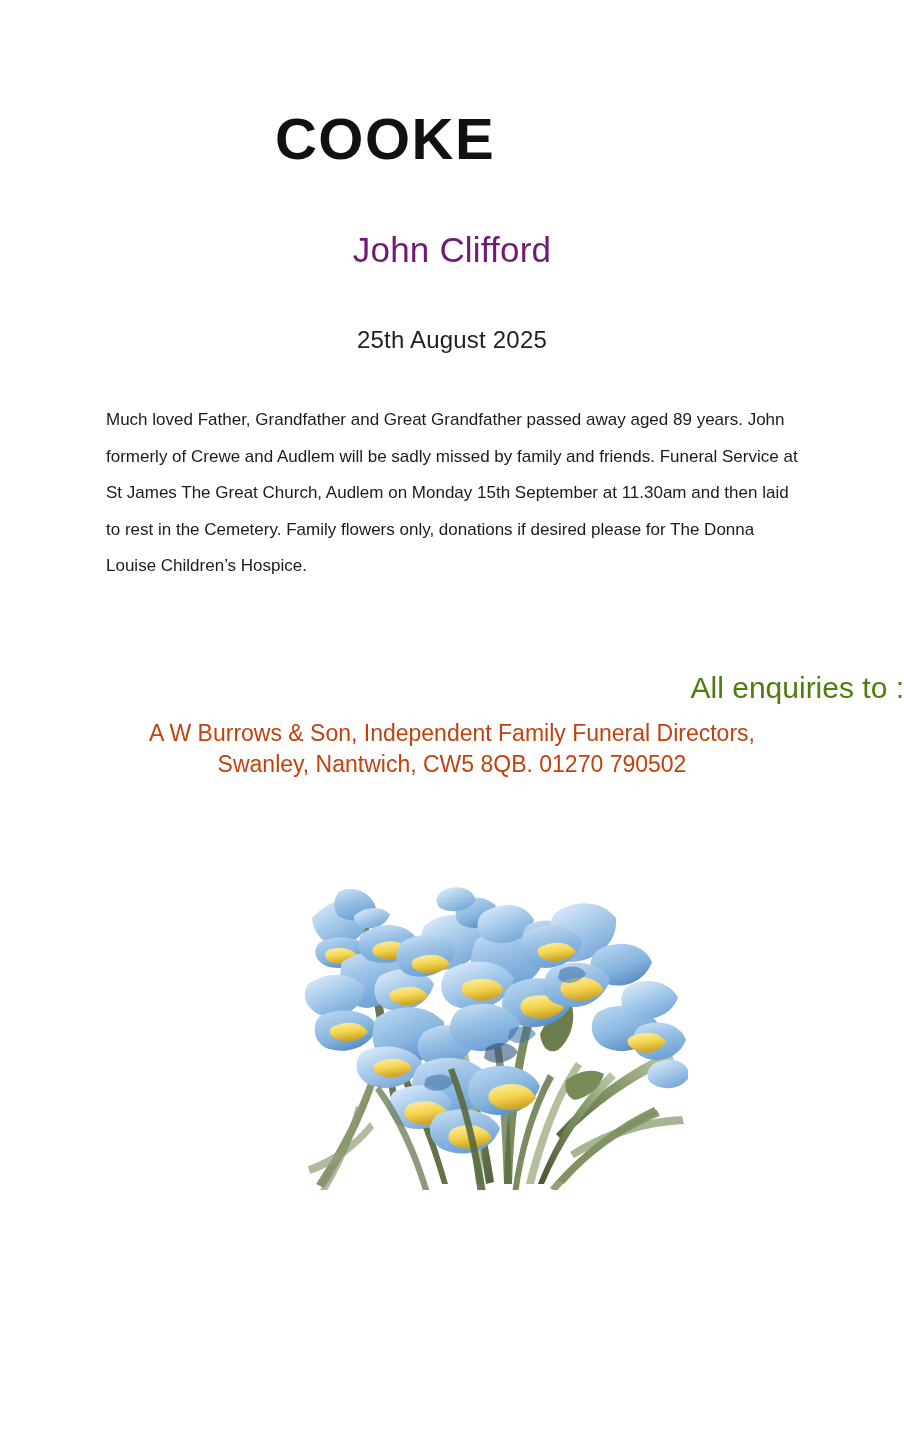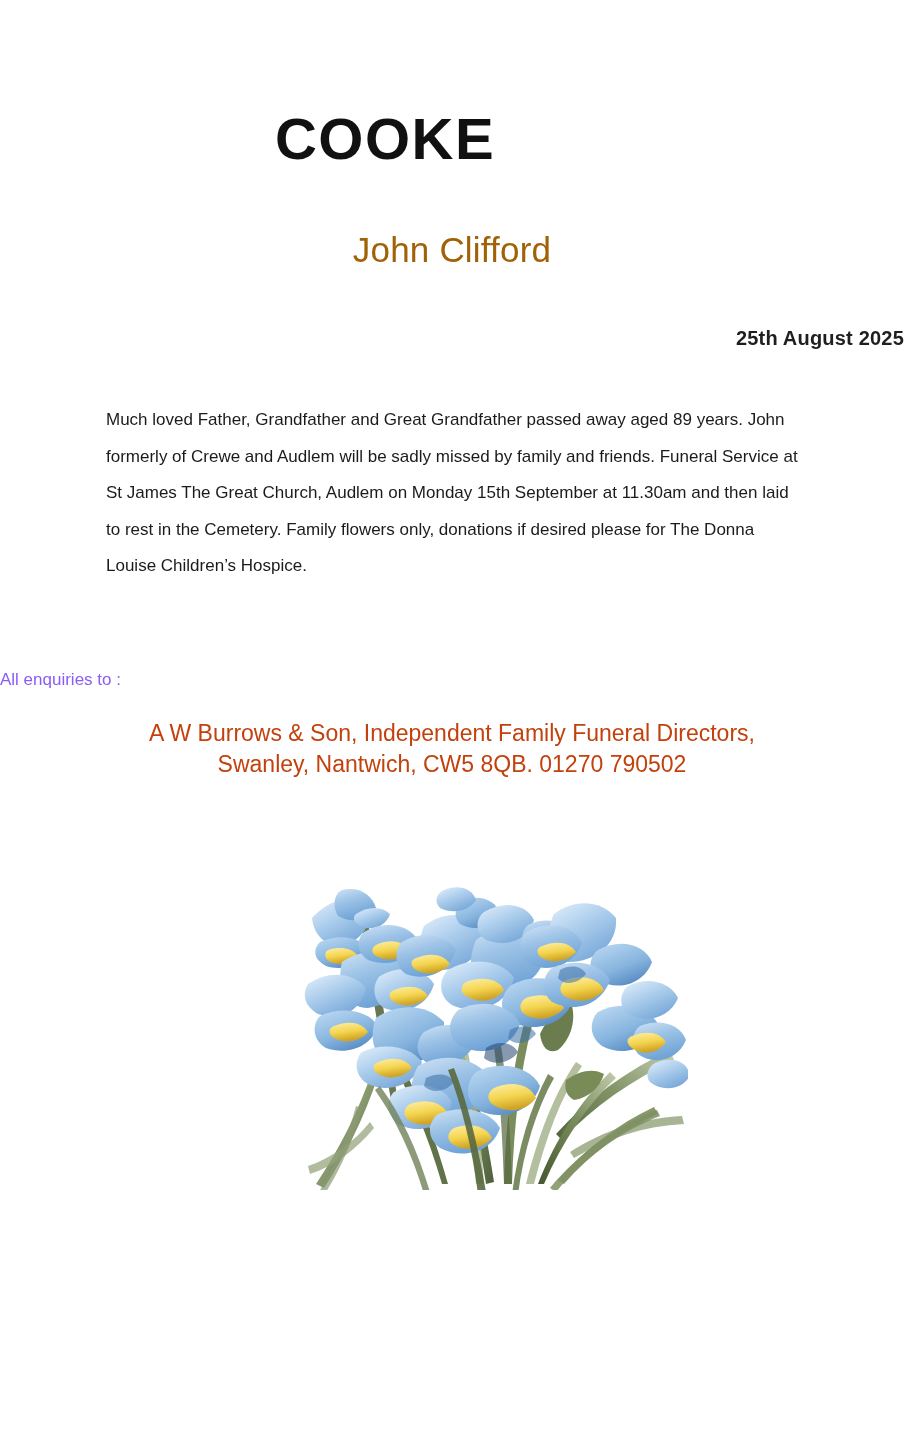--- a/index.html
+++ b/index.html
@@ -41,32 +41,32 @@
   .given-names {
     position: absolute;
     top: 232px;
     left: 0;
     width: 904px;
     text-align: center;
     font-size: 35px;
     font-weight: 400;
     letter-spacing: 0.2px;
     line-height: 1;
-    color: #a16207;
+    color: #701a75;
   }
 
   
   .date-line {
     position: absolute;
     top: 328px;
     left: 0;
     width: 904px;
-    text-align: right;
-    font-size: 20px;
-    font-weight: 700;
+    text-align: center;
+    font-size: 24px;
+    font-weight: 400;
     letter-spacing: 0.2px;
     line-height: 1;
     color: #1f1f1f;
   }
 
   
   .body-text {
     position: absolute;
     top: 402px;
     left: 106px;
@@ -80,25 +80,25 @@
   .body-text p {
     margin: 0;
   }
 
   
   .enquiries-heading {
     position: absolute;
     top: 670px;
     left: 0;
     width: 904px;
-    text-align: left;
-    font-size: 17px;
+    text-align: right;
+    font-size: 30px;
     font-weight: 400;
     line-height: 1.2;
-    color: #8b5cf6;
+    color: #4d7c0f;
   }
 
   
   .director-block {
     position: absolute;
     top: 718px;
     left: 52px;
     width: 800px;
     text-align: center;
     font-size: 23px;

